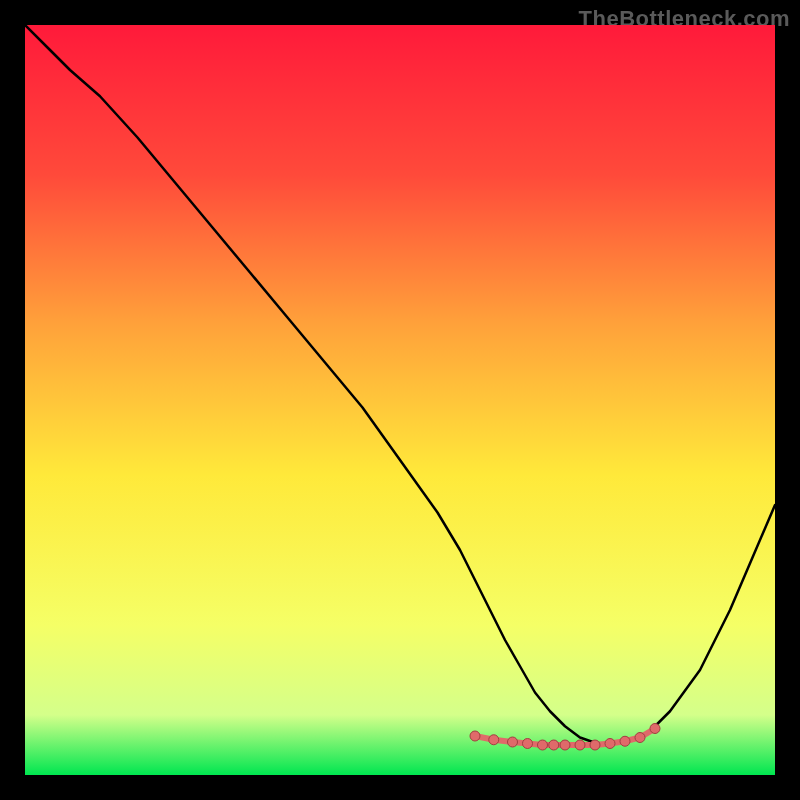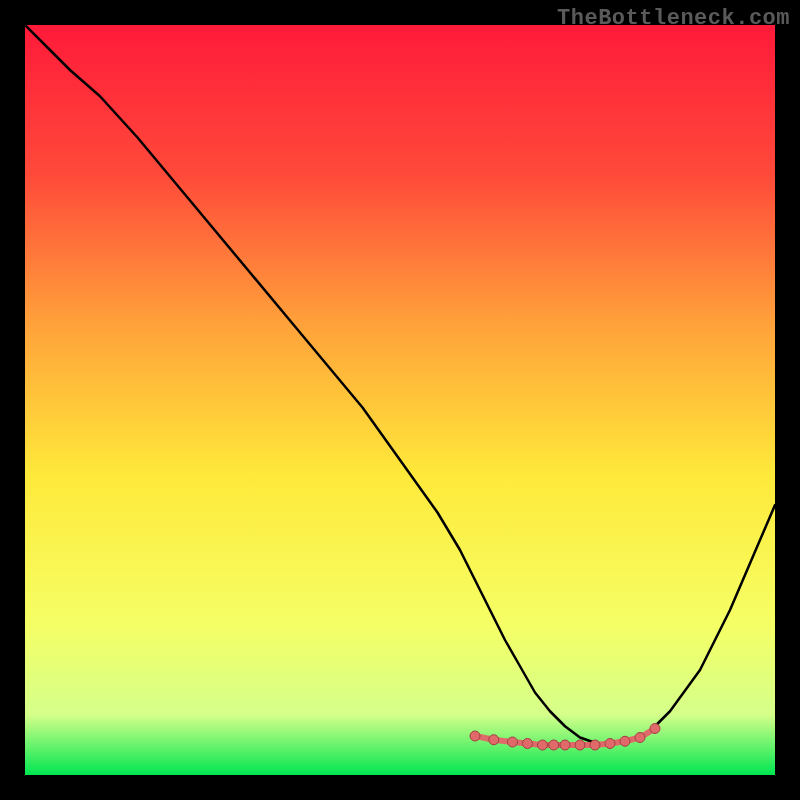--- a/index.html
+++ b/index.html
@@ -7,21 +7,21 @@
   .container {
     width: 800px;
     height: 800px;
     background: #000;
     position: relative;
   }
   .watermark {
     position: absolute;
     top: 6px;
     right: 10px;
-    font-family: Liberation Mono, monospace;
+    font-family: Liberation Sans, sans-serif;
     font-size: 22px;
     font-weight: 600;
     color: #5a5a5a;
     letter-spacing: 0.5px;
   }
   .plot {
     position: absolute;
     left: 25px;
     top: 25px;
     width: 750px;

